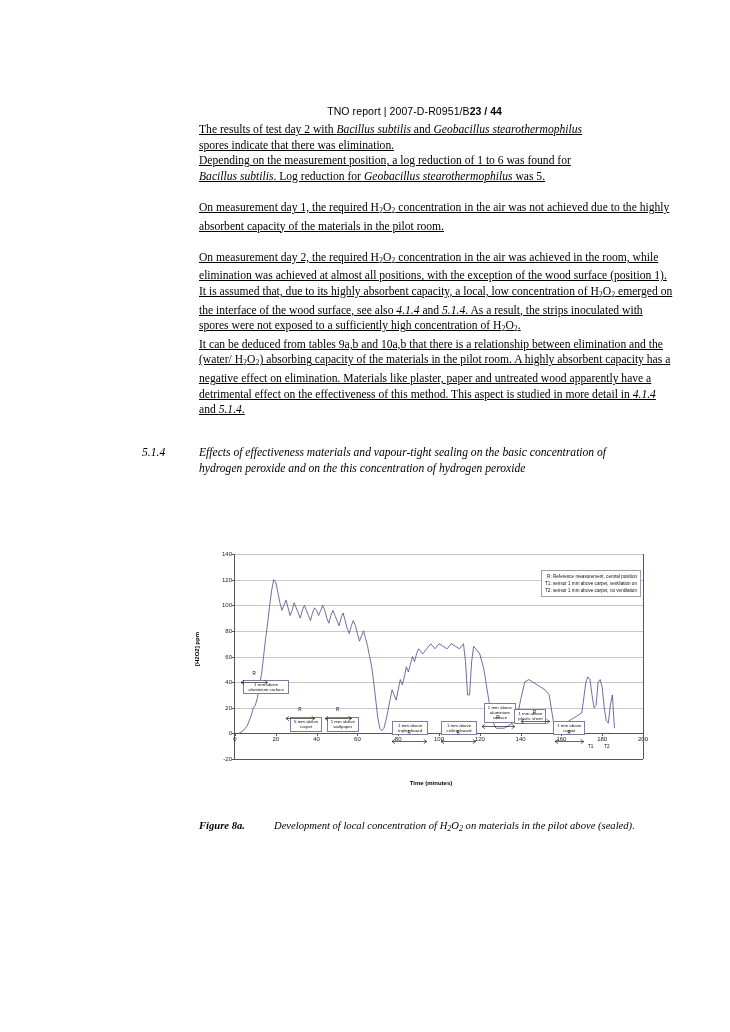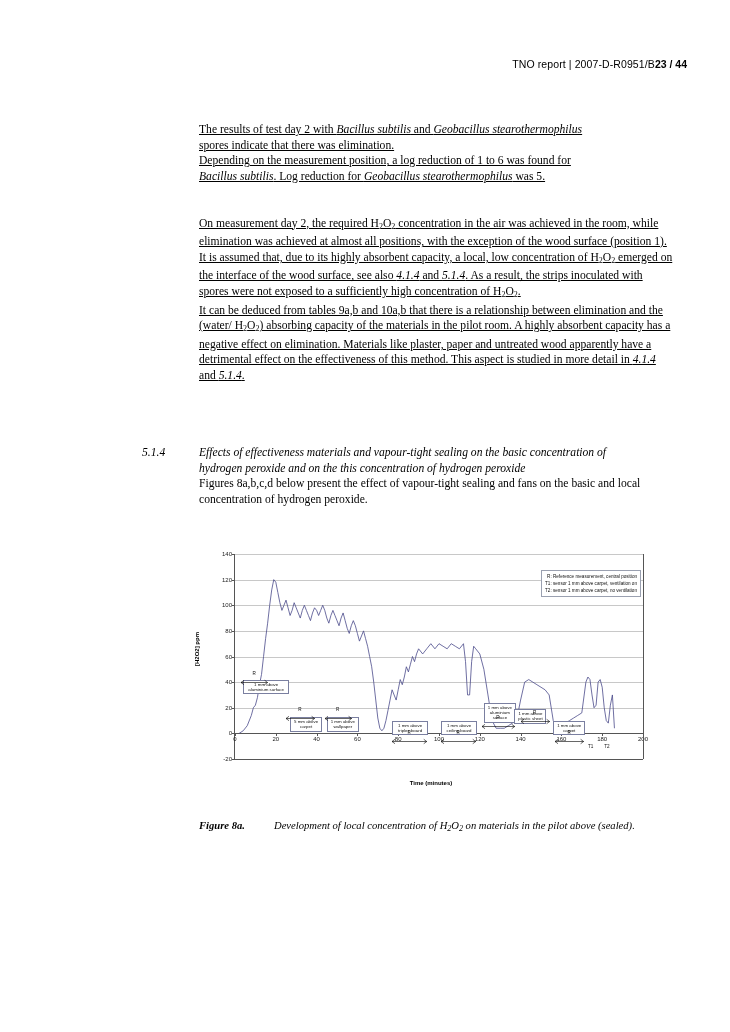--- a/index.html
+++ b/index.html
@@ -11,21 +11,21 @@
     position:relative;
     overflow:hidden;
   }
   .page {
     position:absolute; left:0; top:0; width:730px; height:1032px;
     background:#fff;
   }
 
   
   .hdr { position:absolute; left:142px; top:58px; width:545px; }
-  .hdr-row { display:flex; justify-content:flex-end; align-items:baseline; }
+  .hdr-row { display:flex; justify-content:center; align-items:baseline;margin-top:47px; }
   .hdr-title { font-size:10.5px; font-family:"Liberation Sans", sans-serif; letter-spacing:.1px; }
   .hdr-page { font-size:10.5px; font-family:"Liberation Sans", sans-serif; font-weight:bold; }
   .hdr-sub { font-size:10.5px; font-family:"Liberation Sans", sans-serif; font-style:italic; margin-top:3px; }
 
   
   .body-col { position:absolute; left:199px; top:122px; width:476px;text-decoration:underline; }
   p.para {
     margin:0 0 0 0;
     font-size:11.6px;
     line-height:15.6px;
@@ -138,32 +138,32 @@
       <span class="hdr-page">23 / 44</span>
     </div>
   </div>
 
   <div class="body-col">
 
     <p class="para"><span>The results of test day 2 with </span><i>Bacillus subtilis</i><span> and </span><i>Geobacillus stearothermophilus</i><br><span>spores indicate that there was elimination.</span><br><span>Depending on the measurement position, a log reduction of 1 to 6 was found for</span><br><i>Bacillus subtilis</i><span>. Log reduction for </span><i>Geobacillus stearothermophilus</i><span> was 5.</span></p>
 
     <div class="gap"></div>
 
+    <p class="para"><span>On measurement day 1, the required H</span><sub>2</sub><span>O</span><sub>2</sub><span> concentration in the air was not achieved due to the highly absorbent capacity of the materials in the pilot room.</span></p>
 
     <div class="gap"></div>
 
     <p class="para"><span>On measurement day 2, the required H</span><sub>2</sub><span>O</span><sub>2</sub><span> concentration in the air was achieved in the room, while elimination was achieved at almost all positions, with the exception of the wood surface (position 1). It is assumed that, due to its highly absorbent capacity, a local, low concentration of H</span><sub>2</sub><span>O</span><sub>2</sub><span> emerged on the interface of the wood surface, see also </span><i>4.1.4</i><span> and </span><i>5.1.4</i><span>. As a result, the strips  inoculated with spores were not exposed to a sufficiently high concentration of H</span><sub>2</sub><span>O</span><sub>2</sub><span>.</span><br><span>It can be deduced from tables 9a,b and 10a,b that there is a relationship between elimination and the (water/ H</span><sub>2</sub><span>O</span><sub>2</sub><span>) absorbing capacity of the materials in the pilot room. A highly absorbent capacity has a negative effect on elimination. Materials like plaster, paper and untreated wood apparently have a detrimental effect on the effectiveness of this method. This aspect is studied in more detail in </span><i>4.1.4</i><span> and </span><i>5.1.4</i><span>.</span></p>
   </div>
 
   <div class="sec">
     <div class="sec-num">5.1.4</div>
     <div class="sec-body">
       <span class="sec-head">Effects of effectiveness materials and vapour-tight sealing on the basic concentration of</span><br>
       <span class="sec-head">hydrogen peroxide and on the this concentration of hydrogen peroxide</span><br>
-      <span>Figures 8a,b,c,d below present the effect of vapour-tight sealing and fans on the basic and local concentration of hydrogen peroxide.</span>
     </div>
   </div>
 
   <div class="fig">
 
     <div class="plotwrap">
       <div class="ylabel">[H2O2] ppm</div>
 
       <div class="plot" id="plot">
 

